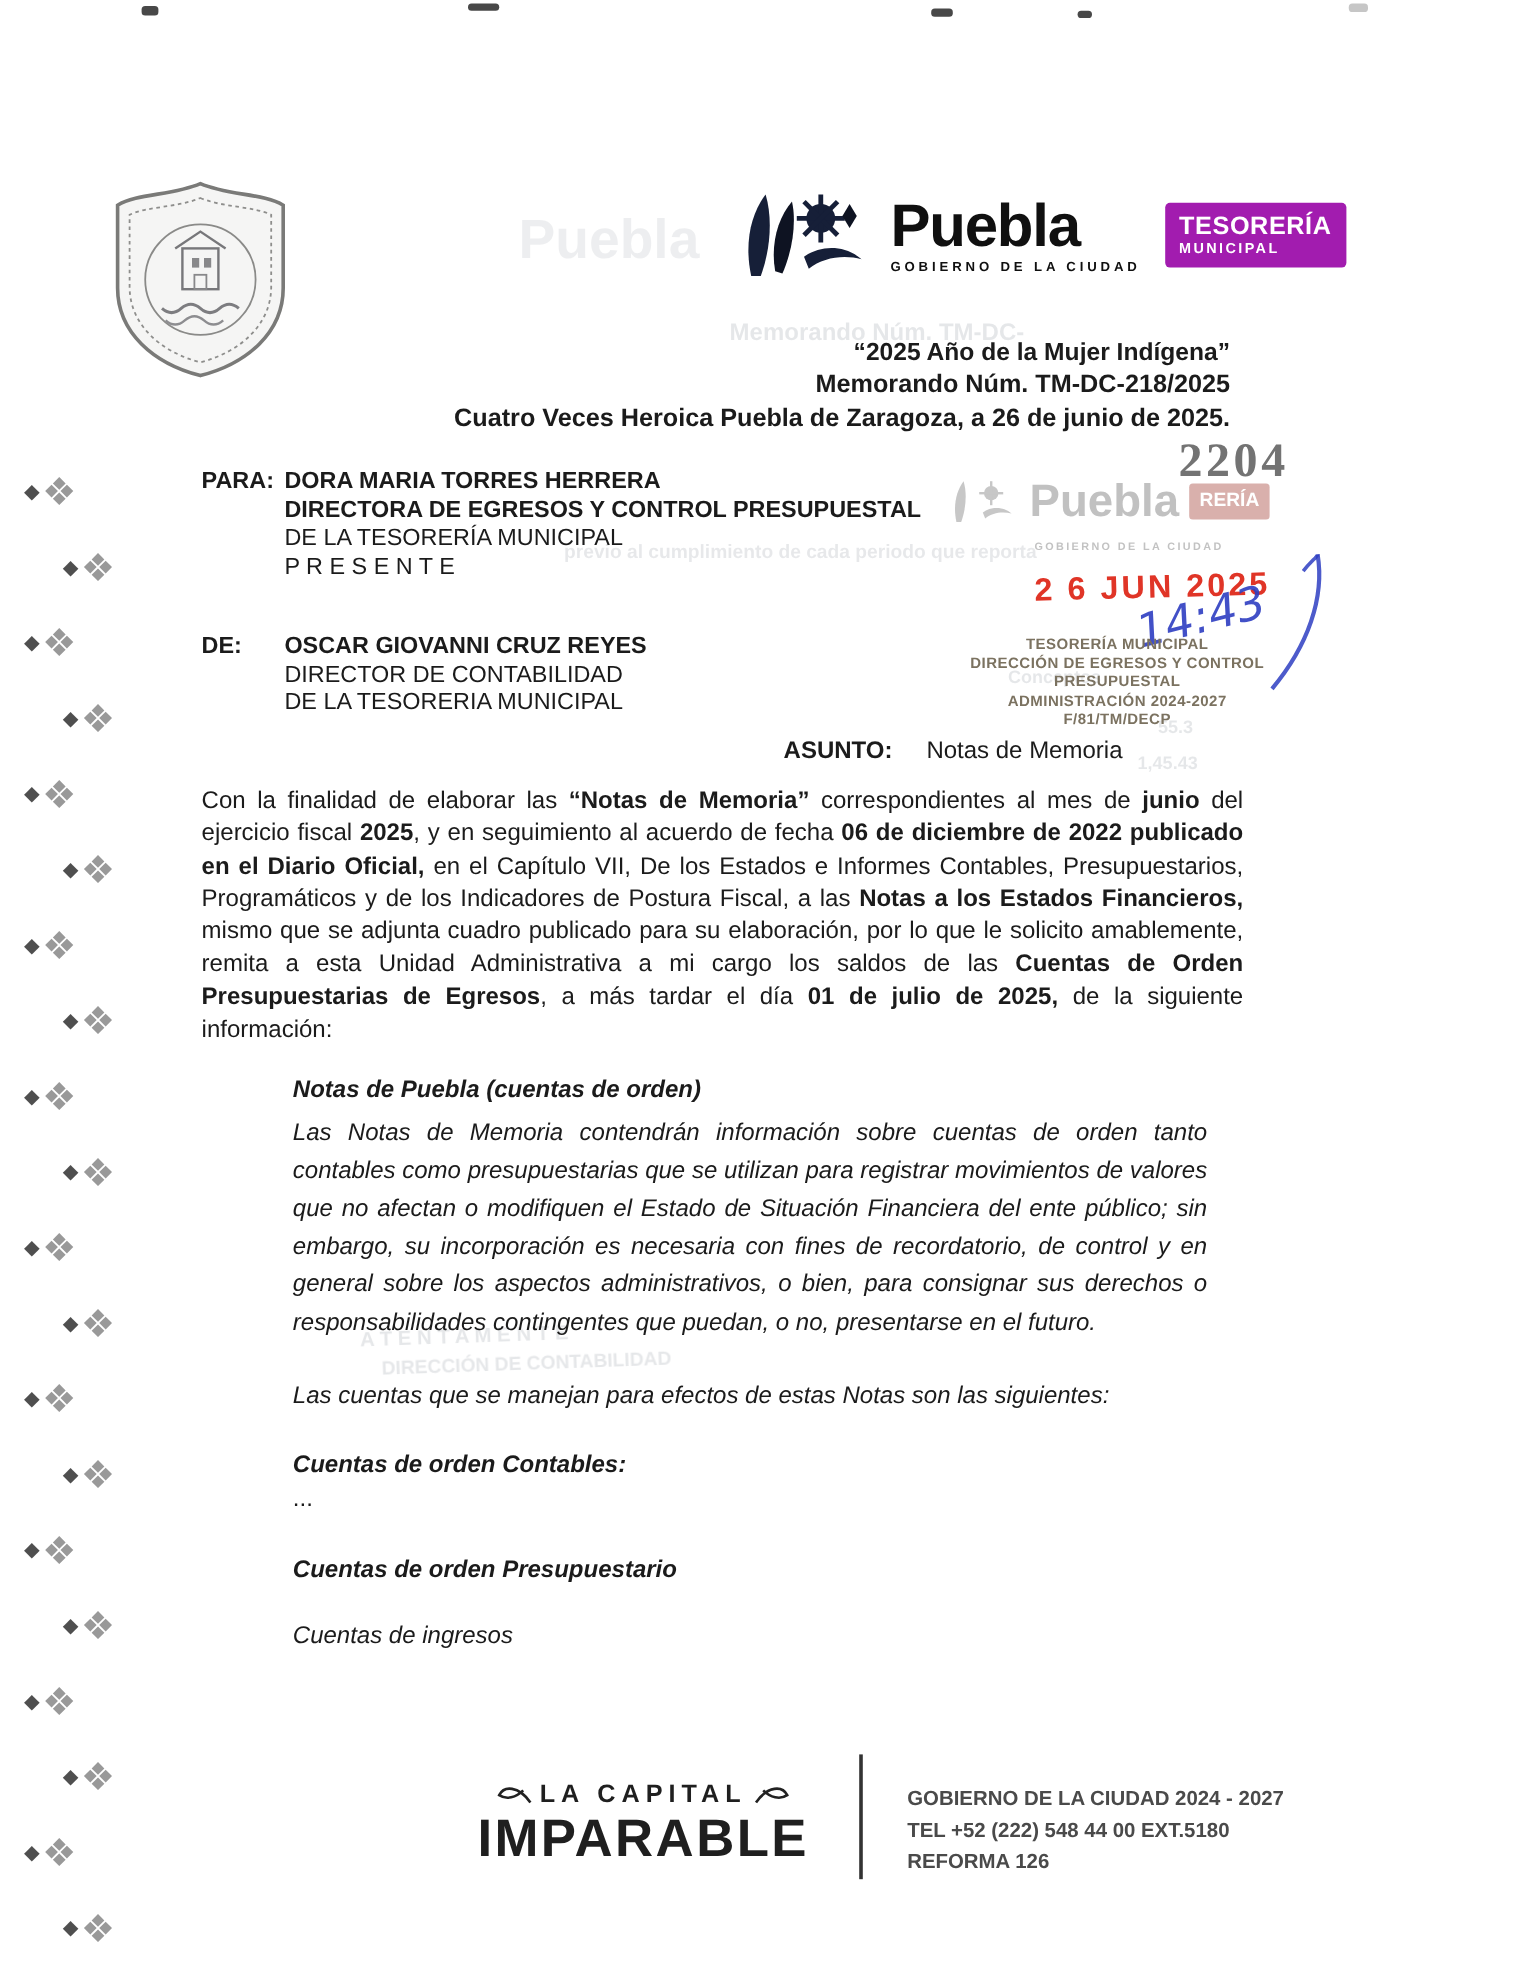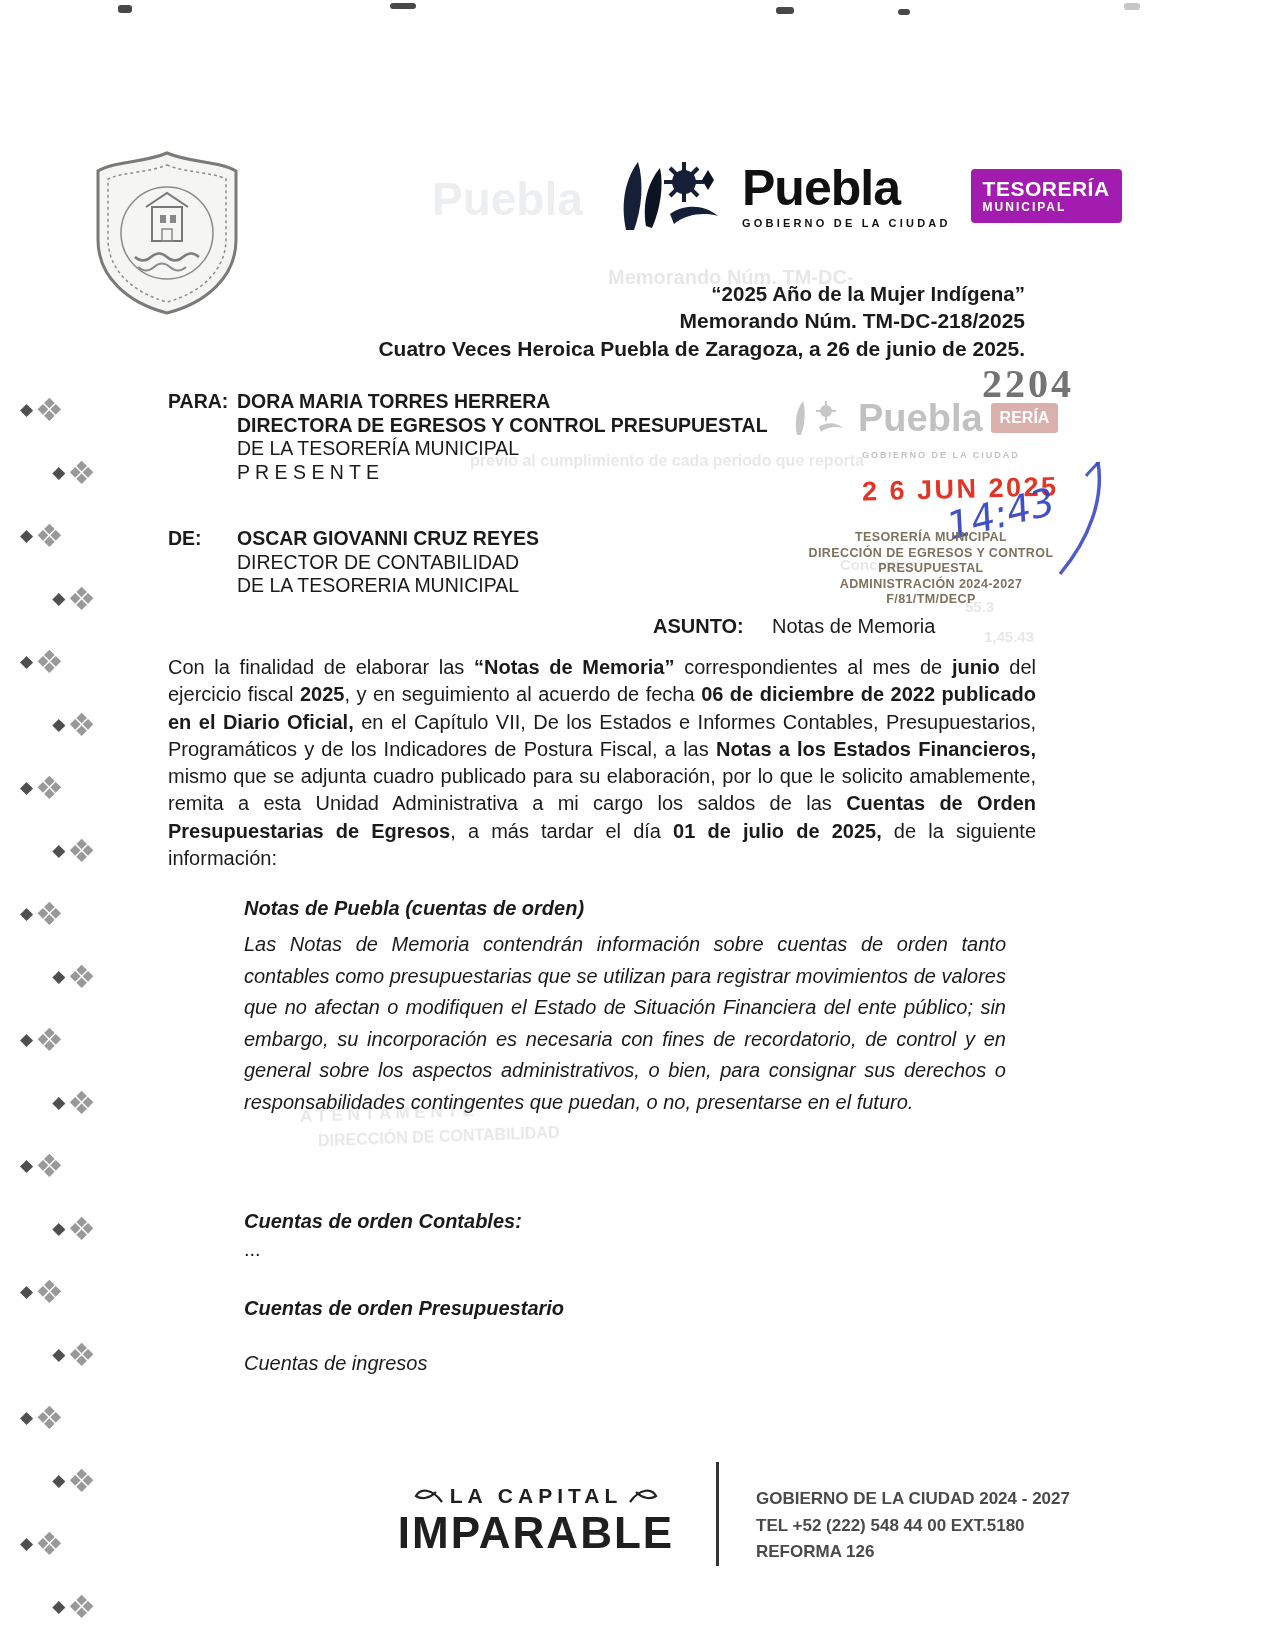--- a/index.html
+++ b/index.html
@@ -56,21 +56,21 @@
   <div class="speck" style="left:390px;top:3px;width:26px;height:6px;"></div>
   <div class="speck" style="left:776px;top:7px;width:18px;height:7px;"></div>
   <div class="speck" style="left:898px;top:9px;width:12px;height:6px;"></div>
   <div class="speck" style="left:1124px;top:3px;width:16px;height:7px;opacity:.25;"></div>
 
   <div class="ghost" style="left:432px;top:172px;font-size:46px;font-weight:800;opacity:.10;">Puebla</div>
   <div class="ghost" style="left:608px;top:266px;font-size:20px;">Memorando Núm. TM-DC-</div>
   <div class="ghost" style="left:470px;top:452px;font-size:16px;font-weight:600;opacity:.14;">previo al cumplimiento de cada periodo que reporta</div>
   <div class="ghost" style="left:840px;top:556px;font-size:15px;">Conceptos</div>
   <div class="ghost" style="left:965px;top:598px;font-size:15px;">55.3</div>
-  <div class="ghost" style="left:948px;top:628px;font-size:15px;margin-left:36px;">1,45.43</div>
+  <div class="ghost" style="left:948px;top:628px;font-size:15px;">1,45.43</div>
   <div class="ghost" style="left:300px;top:1104px;font-size:17px;transform:rotate(-2deg);">A T E N T A M E N T E</div>
   <div class="ghost" style="left:318px;top:1128px;font-size:16px;transform:rotate(-2deg);">DIRECCIÓN DE CONTABILIDAD</div>
 
   <div class="abs" style="left:80px;top:145px;">
     <svg width="175" height="175" viewBox="0 0 175 175">
       <path d="M87 8 C110 18 140 16 156 26 L156 95 C156 132 126 158 87 168 C48 158 18 132 18 95 L18 26 C34 16 64 18 87 8 Z" fill="#f5f5f4" stroke="#7a7a78" stroke-width="3"></path>
       <path d="M87 20 C106 28 132 27 146 34 L146 94 C146 125 121 148 87 157 C53 148 28 125 28 94 L28 34 C42 27 68 28 87 20 Z" fill="none" stroke="#8e8e8c" stroke-width="1.5" stroke-dasharray="3 3"></path>
       <circle cx="87" cy="88" r="46" fill="none" stroke="#8a8a88" stroke-width="1.5"></circle>
       <rect x="72" y="62" width="30" height="34" fill="none" stroke="#77777a" stroke-width="2"></rect>
       <rect x="80" y="70" width="6" height="8" fill="#88888a"></rect>
@@ -159,20 +159,21 @@
     <div>DE LA TESORERIA MUNICIPAL</div>
   </div>
 
   <div class="abs b" style="left:653px;top:615px;font-size:20px;">ASUNTO:</div>
   <div class="abs" style="left:772px;top:615px;font-size:20px;">Notas de Memoria</div>
 
   <div class="abs para" style="left:168px;top:654px;width:868px;"><span>Con la finalidad de elaborar las </span><span class="seg-b">“Notas de Memoria”</span><span> correspondientes al mes de </span><span class="seg-b">junio</span><span> del ejercicio fiscal </span><span class="seg-b">2025</span><span>, y en seguimiento al acuerdo de fecha </span><span class="seg-b">06 de diciembre de 2022 publicado en el Diario Oficial,</span><span> en el Capítulo VII, De los Estados e Informes Contables, Presupuestarios, Programáticos y de los Indicadores de Postura Fiscal, a las </span><span class="seg-b">Notas a los Estados Financieros,</span><span> mismo que se adjunta cuadro publicado para su elaboración, por lo que le solicito amablemente,  remita a esta Unidad Administrativa a mi cargo los saldos de las </span><span class="seg-b">Cuentas de Orden Presupuestarias de Egresos</span><span>, a más tardar el día </span><span class="seg-b">01 de julio de 2025,</span><span> de la siguiente información:</span></div>
 
   <div class="abs ital b" style="left:244px;top:897px;font-size:20px;">Notas de Puebla (cuentas de orden)</div>
   <div class="abs para ital" style="left:244px;top:929px;width:762px;line-height:31.6px;">Las Notas de Memoria contendrán información sobre cuentas de orden tanto contables como presupuestarias que se utilizan para registrar movimientos de valores que no afectan o modifiquen el Estado de Situación Financiera del ente público; sin embargo, su incorporación es necesaria con fines de recordatorio, de control y en general sobre los aspectos administrativos, o bien, para consignar sus derechos o responsabilidades contingentes que puedan, o no, presentarse en el futuro.</div>
+  <div class="abs ital" style="left:244px;top:1152px;font-size:20px;">Las cuentas que se manejan para efectos de estas Notas son las siguientes:</div>
   <div class="abs ital b" style="left:244px;top:1210px;font-size:20px;">Cuentas de orden Contables:</div>
   <div class="abs" style="left:244px;top:1238px;font-size:20px;">...</div>
   <div class="abs ital b" style="left:244px;top:1297px;font-size:20px;">Cuentas de orden Presupuestario</div>
   <div class="abs ital" style="left:244px;top:1352px;font-size:20px;">Cuentas de ingresos</div>
 
   <div class="abs slogan" style="left:386px;top:1484px;">
     <div class="r1">
       <svg width="30" height="20" viewBox="0 0 30 20">
         <path d="M28 16 C18 2 6 2 2 10 C8 14 16 12 22 6" stroke="#222" stroke-width="2.2" fill="none"></path>
       </svg>

